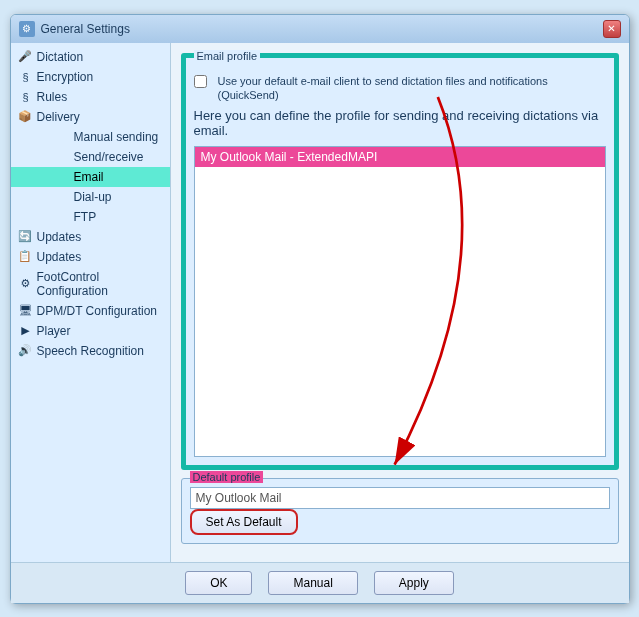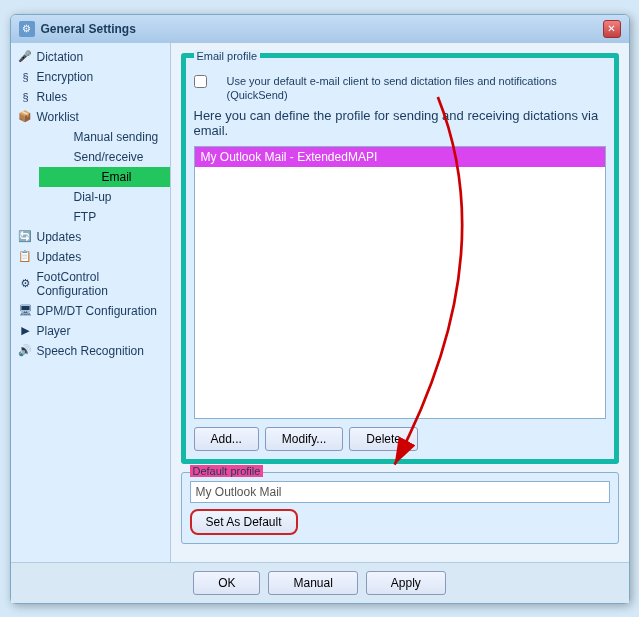--- a/index.html
+++ b/index.html
@@ -44,21 +44,21 @@
       background: #6699cc;
       border-radius: 2px;
       display: flex;
       align-items: center;
       justify-content: center;
       color: white;
       font-size: 10px;
     }
     .title-text {
       font-size: 12px;
-      font-weight: bold;
+      font-weight: normal;
       color: #1a3a5c;
     }
     .close-btn {
       width: 18px;
       height: 18px;
       background: linear-gradient(to bottom, #f08080, #c04040);
       border: 1px solid #a03030;
       border-radius: 3px;
       display: flex;
       align-items: center;
@@ -82,23 +82,22 @@
     .sidebar-item {
       display: flex;
       align-items: center;
       padding: 3px 8px;
       cursor: pointer;
       color: #1a3a5c;
       font-size: 12px;
       gap: 4px;
     }
     .sidebar-item.active {
-      background: #22c55e;
-      color: #000;
-      margin-left: 28px;
+      background: #5eead4;
+      color: #000;
     }
     .sidebar-item.sub {
       padding-left: 22px;
       gap: 27px;
     }
     .sidebar-icon {
       width: 14px;
       height: 14px;
       display: flex;
       align-items: center;
@@ -134,21 +133,21 @@
       margin-bottom: 8px;
       display: flex;
       flex-direction: column;
     }
     .profile-group .group-label {
       background: #ddeeff;
     }
     .checkbox-row {
       display: flex;
       align-items: flex-start;
-      gap: 20px;
+      gap: 11px;
       margin-bottom: 6px;
       margin-top: 8px;
     }
     .checkbox-row input[type=checkbox] {
       margin-top: 1px;
     }
     .info-text {
       font-size: 13px;
       color: #1a3a5c;
       margin-bottom: 8px;
@@ -158,21 +157,21 @@
       border: 1px solid #8ab0d0;
       background: white;
       overflow-y: auto;
     }
     .profile-list-item {
       padding: 3px 6px;
       font-size: 12px;
       color: #000;
     }
     .profile-list-item.selected {
-      background: #d946ef;
+      background: #ec4899;
       color: white;
     }
     .btn-row {
       display: flex;
       gap: 6px;
       margin-top: 8px;
     }
     .btn {
       padding: 4px 16px;
       background: linear-gradient(to bottom, #f0f5ff, #dde5f5);
@@ -189,39 +188,38 @@
       padding: 8px;
       position: relative;
       margin-bottom: 8px;
     }
     .default-input {
       width: 100%;
       border: 1px solid #8ab0d0;
       background: white;
       padding: 3px 5px;
       font-size: 12px;
-      margin-bottom: 6px;
       color: #555;
     }
     .set-default-btn {
       padding: 4px 14px;
       background: linear-gradient(to bottom, #f0f5ff, #dde5f5);
       border: 2px solid #cc2222;
       border-radius: 8px;
       cursor: pointer;
       font-size: 12px;
       color: #000;
     }
     .footer {
       background: #d8e8f5;
       border-top: 1px solid #b0cce0;
       padding: 8px;
       display: flex;
       justify-content: center;
-      gap: 8px;
+      gap: 16px;
     }
     .footer-btn {
       padding: 4px 24px;
       background: linear-gradient(to bottom, #f0f5ff, #dde5f5);
       border: 1px solid #8899bb;
       border-radius: 3px;
       cursor: pointer;
       font-size: 12px;
       color: #000;
     }
@@ -256,21 +254,21 @@
         <div class="sidebar-item">
           <span class="sidebar-icon">§</span>
           <span>Encryption</span>
         </div>
         <div class="sidebar-item">
           <span class="sidebar-icon">§</span>
           <span>Rules</span>
         </div>
         <div class="sidebar-item">
           <span class="sidebar-icon">📦</span>
-          <span>Worklist</span>
+          <span>Delivery</span>
         </div>
         <div class="sidebar-item sub">
           <span class="sidebar-icon"></span>
           <span>Manual sending</span>
         </div>
         <div class="sidebar-item sub">
           <span class="sidebar-icon"></span>
           <span>Send/receive</span>
         </div>
         <div class="sidebar-item sub active">
@@ -315,25 +313,20 @@
 
       <div class="profile-group">
         <span class="group-label">Email profile</span>
         <div class="checkbox-row">
           <input type="checkbox" style="">
           <label style="font-size:11px;color:#1a3a5c;line-height:1.3;">Use your default e-mail client to send dictation files and notifications (QuickSend)</label>
         </div>
         <div class="info-text">Here you can define the profile for sending and receiving dictations via email.</div>
         <div class="profile-list">
           <div class="profile-list-item selected">My Outlook Mail - ExtendedMAPI</div>
-        </div>
-        <div class="btn-row">
-          <button class="btn">Add...</button>
-          <button class="btn">Modify...</button>
-          <button class="btn">Delete</button>
         </div>
       </div>
 
       <div class="default-group">
         <span class="group-label">Default profile</span>
         <input class="default-input" type="text" value="My Outlook Mail" style="">
         <button class="set-default-btn">Set As Default</button>
       </div>
 
       <svg class="arrow-overlay" viewBox="0 0 410 480">

